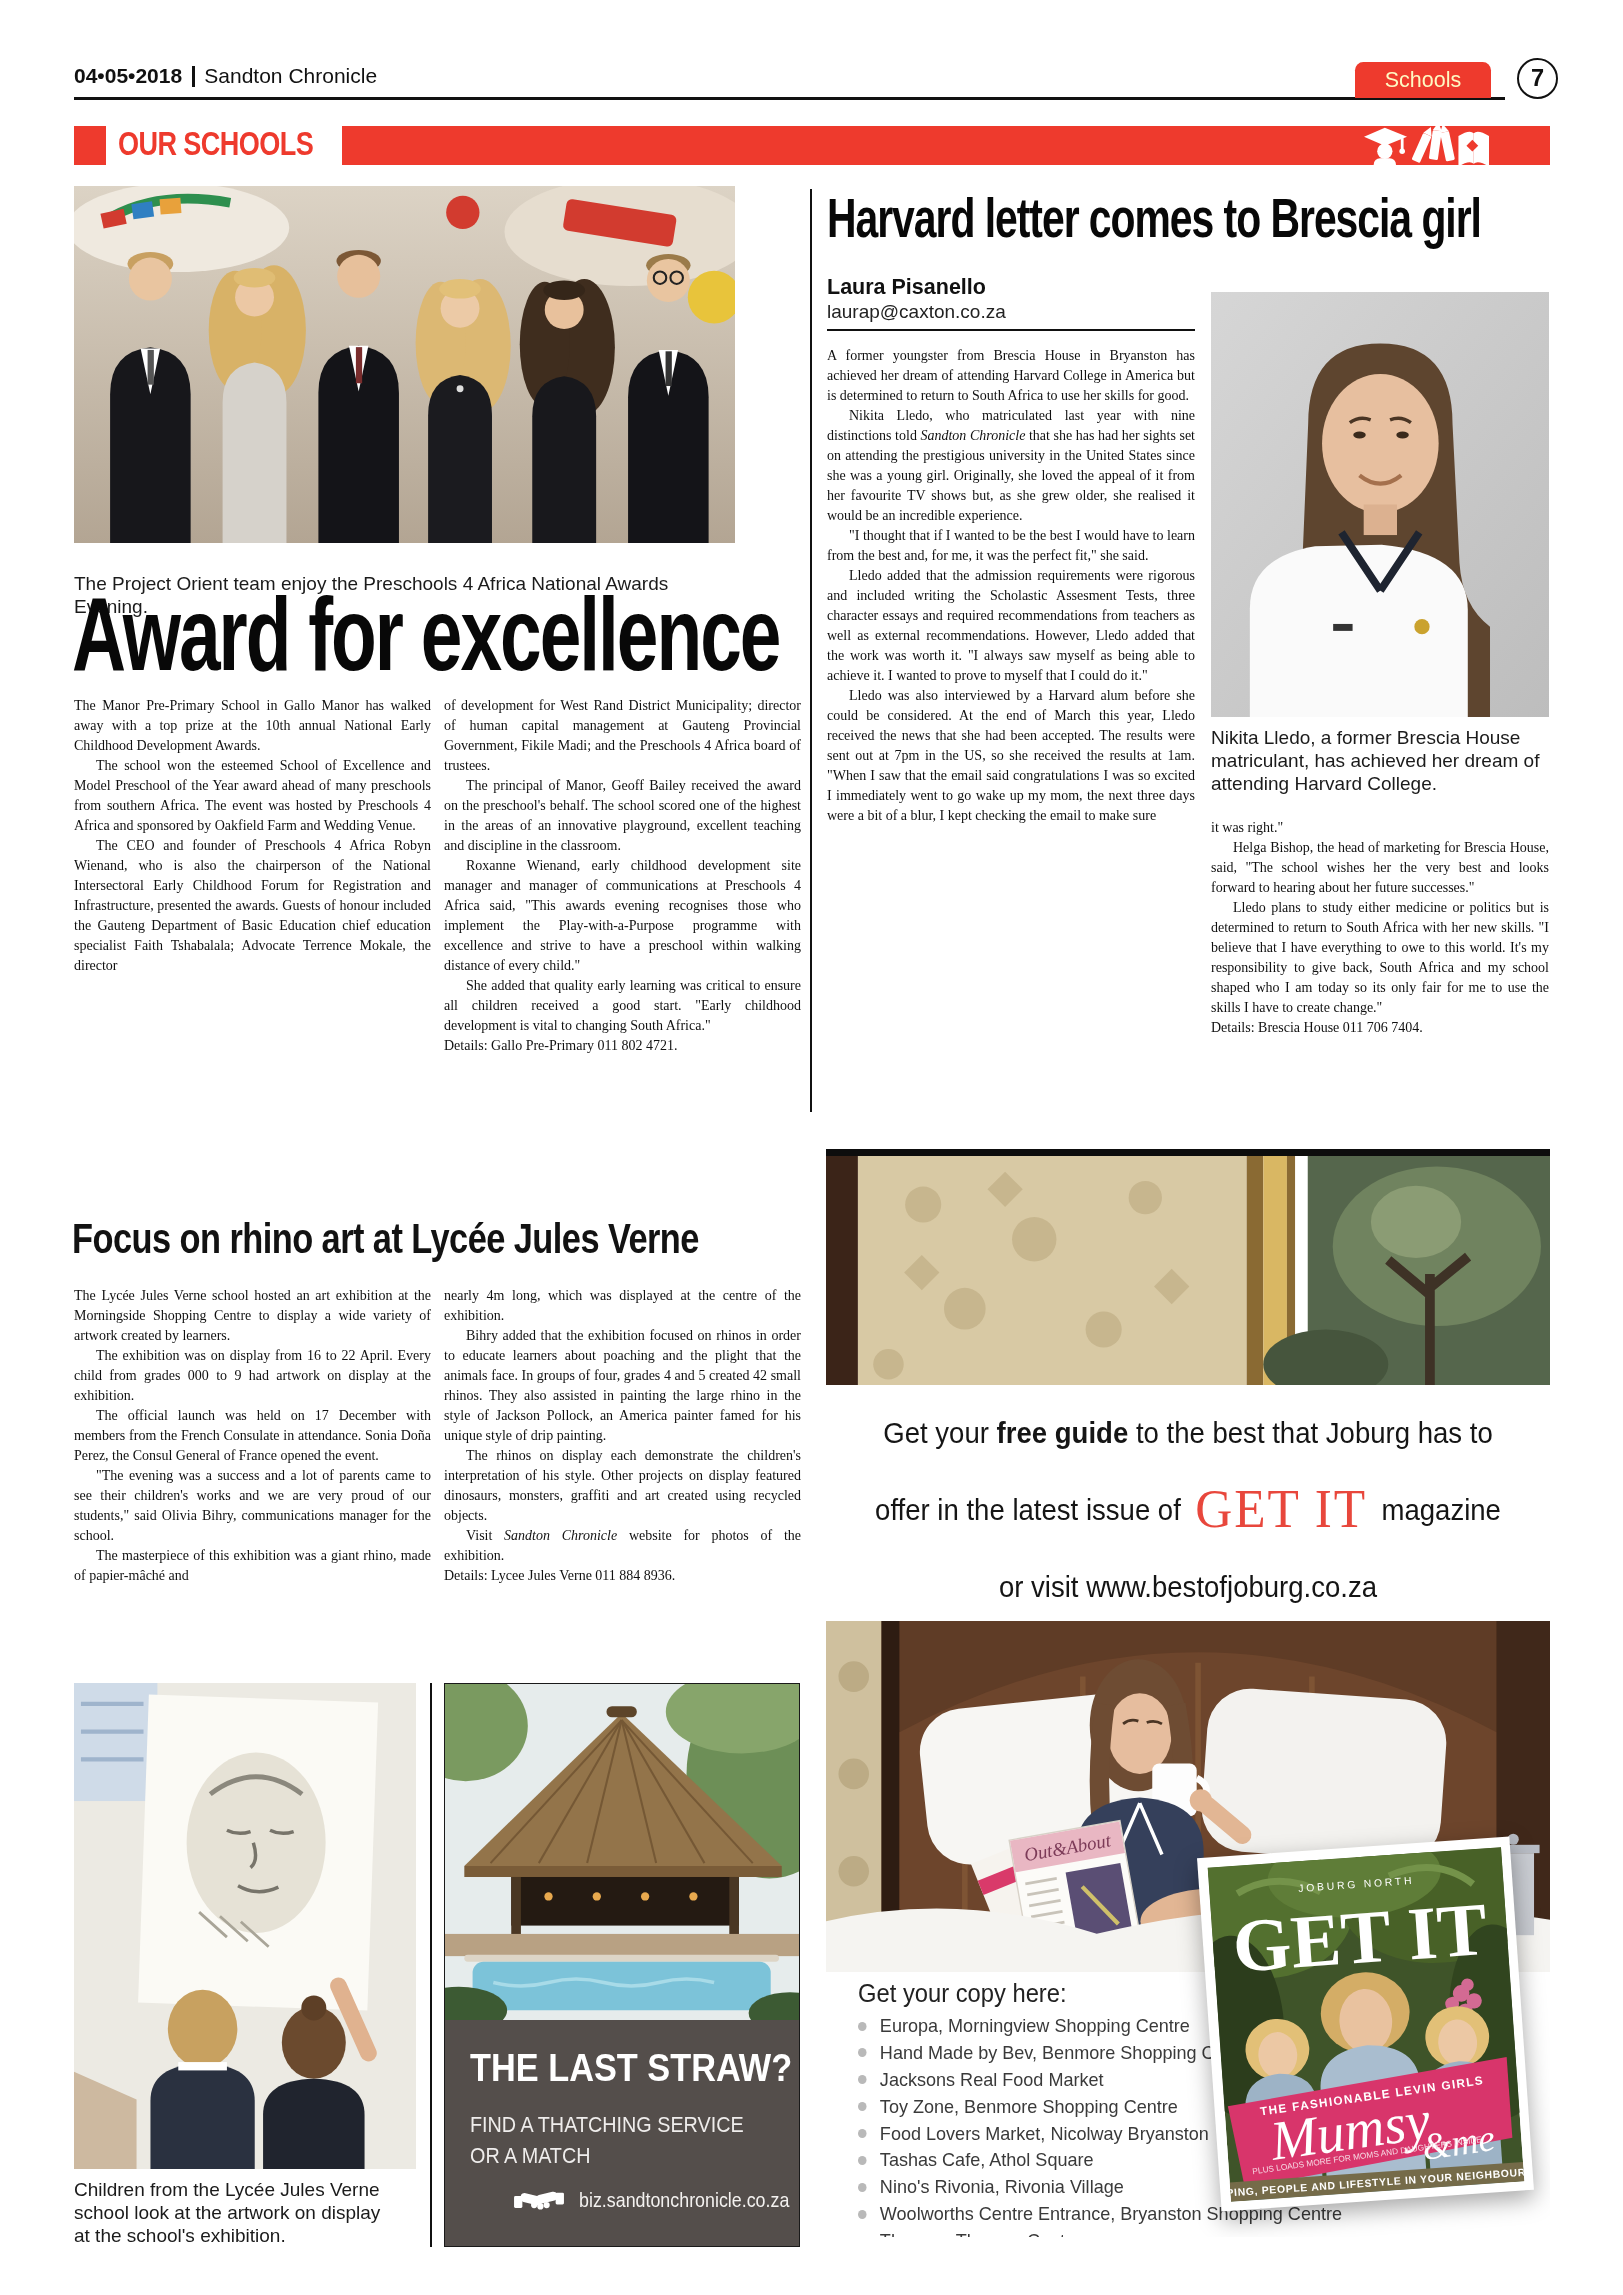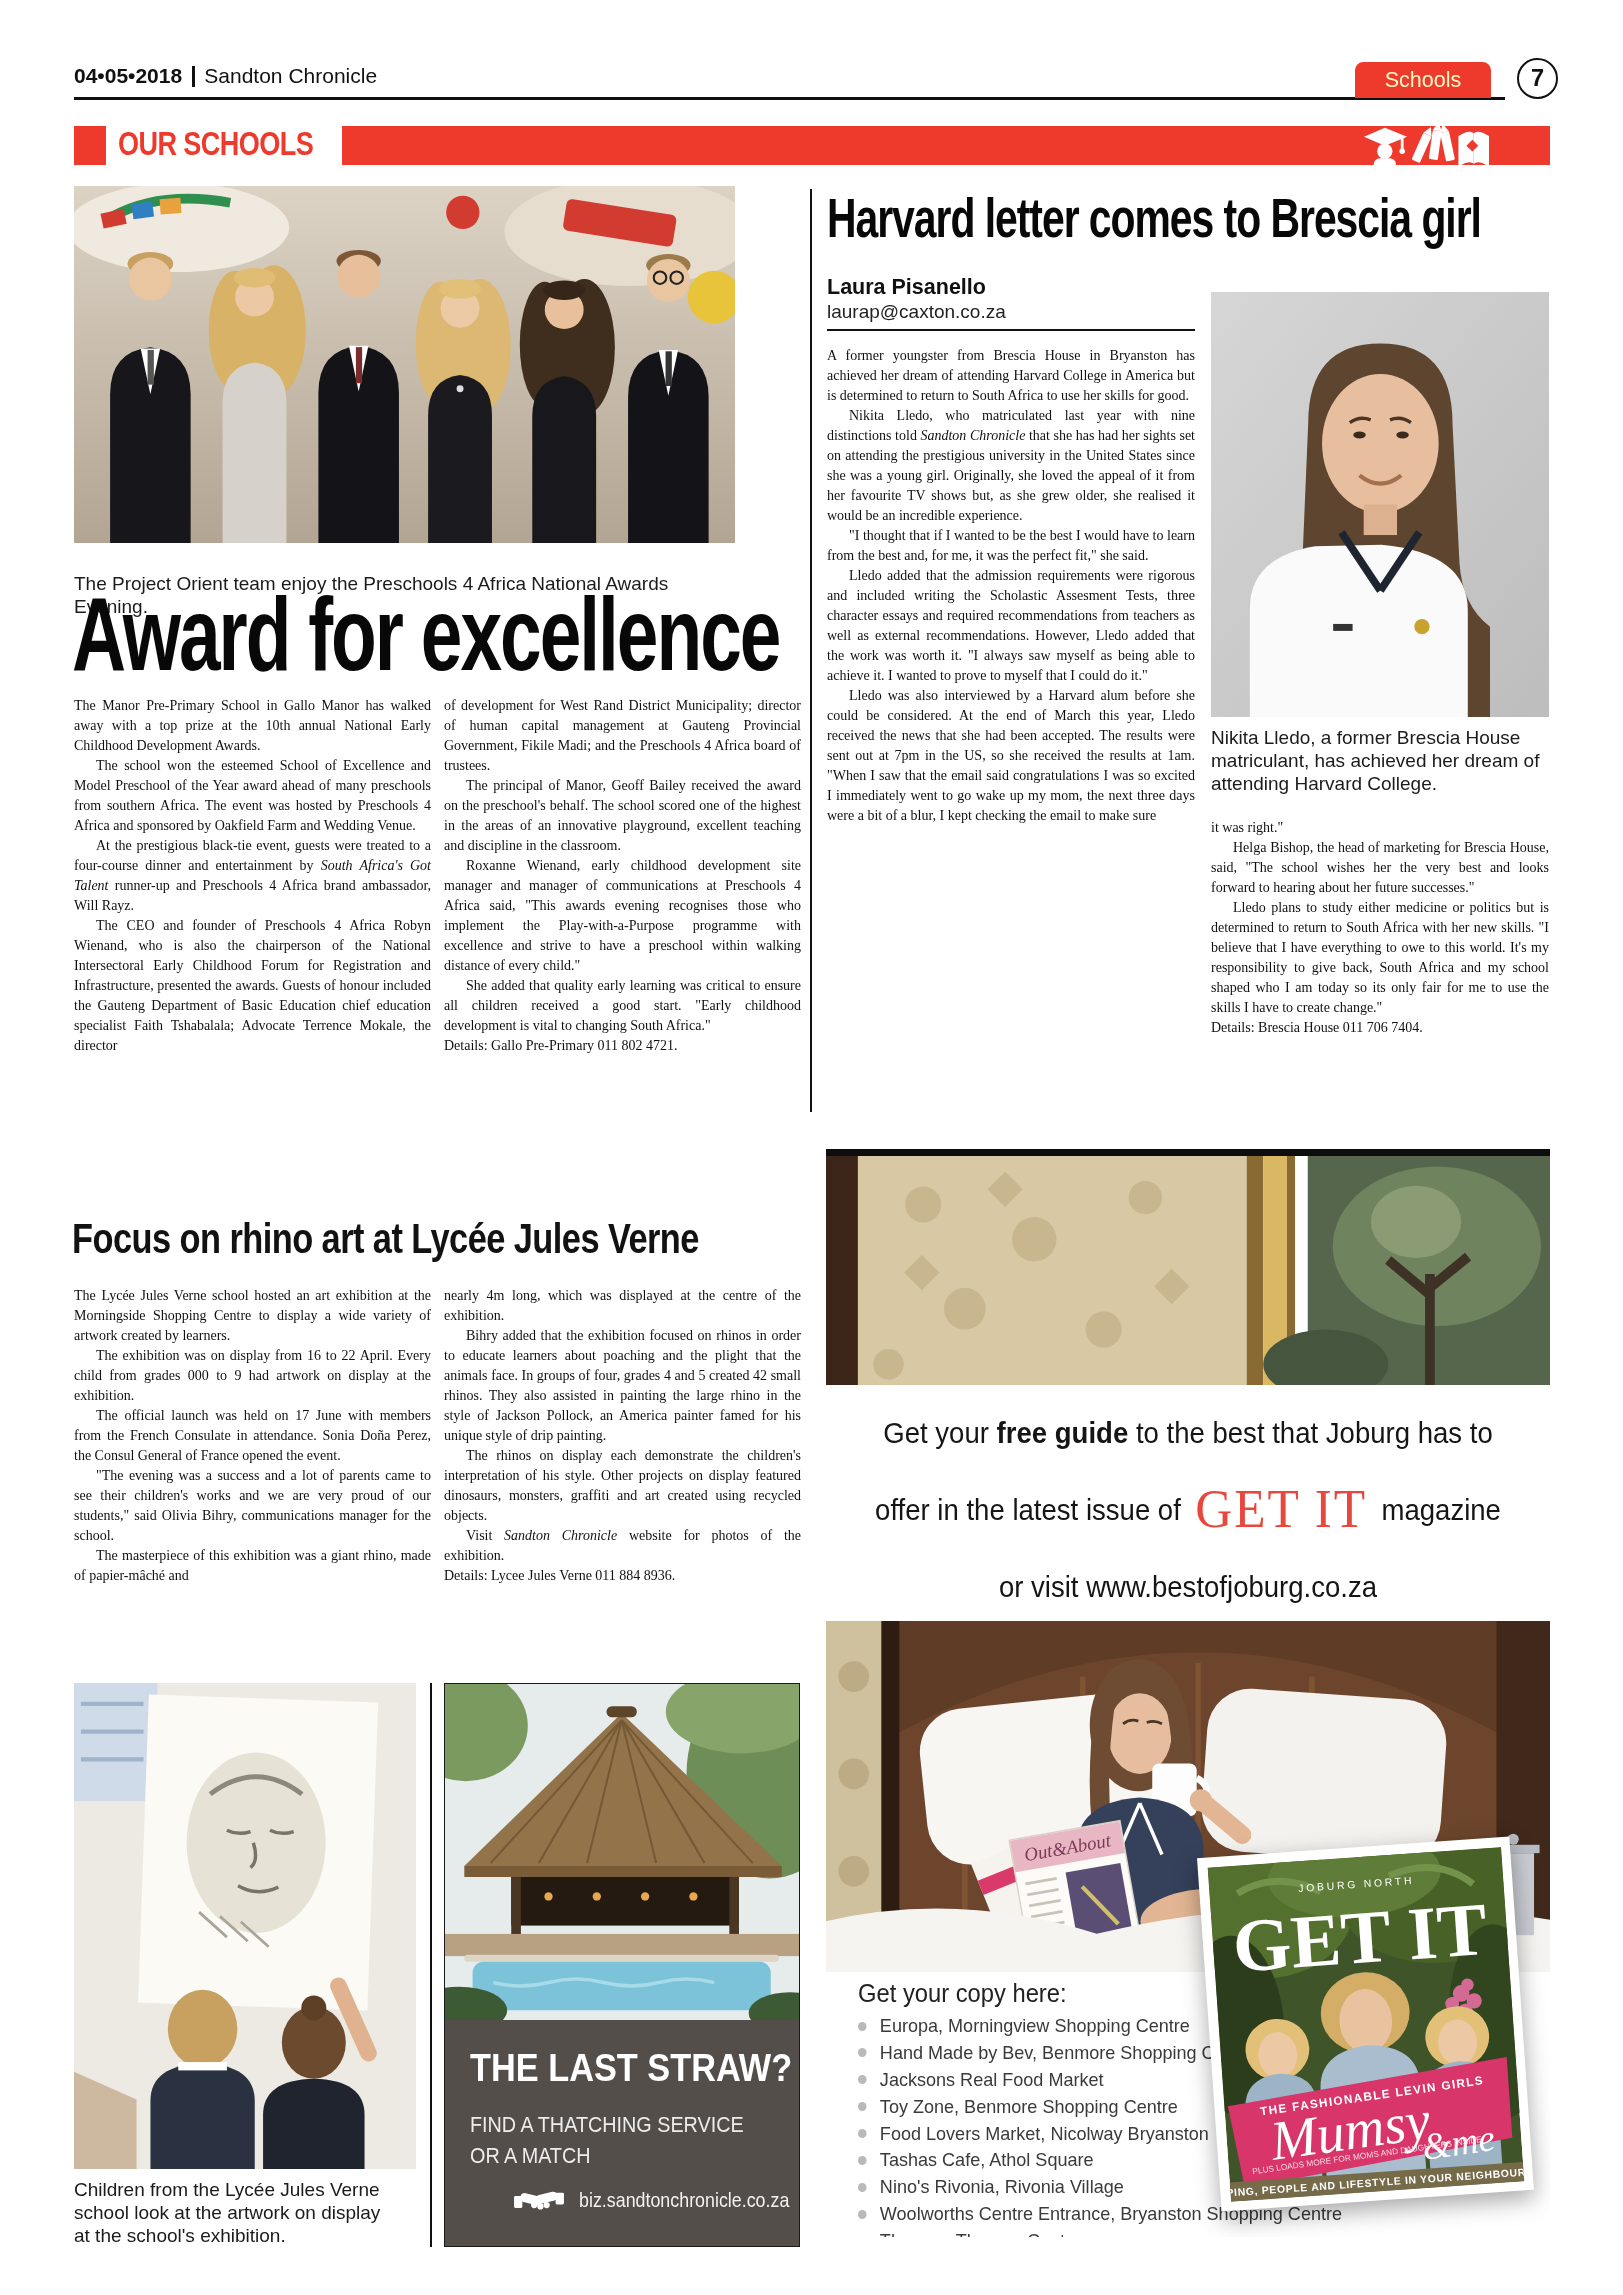--- a/index.html
+++ b/index.html
@@ -158,21 +158,20 @@
         <polygon points="842,236 870,236 856,302" fill="#fff"></polygon>
         <rect x="852" y="238" width="9" height="50" fill="#333"></rect>
     </g>
   </svg>
   <div class="abs cap" style="left:74px;top:572px;width:661px;">The Project Orient team enjoy the Preschools 4 Africa National Awards Evening.</div>
 
   <div class="abs h-award">Award for excellence</div>
   <div class="abs art" style="left:74px;top:696px;width:357px;">
     <p>The Manor Pre-Primary School in Gallo Manor has walked away with a top prize at the 10th annual National Early Childhood Development Awards.</p>
     <p class="ind">The school won the esteemed School of Excellence and Model Preschool of the Year award ahead of many preschools from southern Africa. The event was hosted by Preschools 4 Africa and sponsored by Oakfield Farm and Wedding Venue.</p>
-    <p class="ind"><span>At the prestigious black-tie event, guests were treated to a four-course dinner and entertainment by </span><i>South Africa's Got Talent</i><span> runner-up and Preschools 4 Africa brand ambassador, Will Rayz.</span></p>
     <p class="ind">The CEO and founder of Preschools 4 Africa Robyn Wienand, who is also the chairperson of the National Intersectoral Early Childhood Forum for Registration and Infrastructure, presented the awards. Guests of honour included the Gauteng Department of Basic Education chief education specialist Faith Tshabalala; Advocate Terrence Mokale, the director</p>
   </div>
   <div class="abs art" style="left:444px;top:696px;width:357px;">
     <p>of development for West Rand District Municipality; director of human capital management at Gauteng Provincial Government, Fikile Madi; and the Preschools 4 Africa board of trustees.</p>
     <p class="ind">The principal of Manor, Geoff Bailey received the award on the preschool's behalf. The school scored one of the highest in the areas of an innovative playground, excellent teaching and discipline in the classroom.</p>
     <p class="ind">Roxanne Wienand, early childhood development site manager and manager of communications at Preschools 4 Africa said, "This awards evening recognises those who implement the Play-with-a-Purpose programme with excellence and strive to have a preschool within walking distance of every child."</p>
     <p class="ind">She added that quality early learning was critical to ensure all children received a good start. "Early childhood development is vital to changing South Africa."</p>
     <p>Details: Gallo Pre-Primary 011 802 4721.</p>
   </div>
 
@@ -217,21 +216,21 @@
     <p>it was right."</p>
     <p class="ind">Helga Bishop, the head of marketing for Brescia House, said, "The school wishes her the very best and looks forward to hearing about her future successes."</p>
     <p class="ind">Lledo plans to study either medicine or politics but is determined to return to South Africa with her new skills. "I believe that I have everything to owe to this world. It's my responsibility to give back, South Africa and my school shaped who I am today so its only fair for me to use the skills I have to create change."</p>
     <p>Details: Brescia House 011 706 7404.</p>
   </div>
 
   <div class="abs h-rhino">Focus on rhino art at Lycée Jules Verne</div>
   <div class="abs art" style="left:74px;top:1286px;width:357px;">
     <p>The Lycée Jules Verne school hosted an art exhibition at the Morningside Shopping Centre to display a wide variety of artwork created by learners.</p>
     <p class="ind">The exhibition was on display from 16 to 22 April. Every child from grades 000 to 9 had artwork on display at the exhibition.</p>
-    <p class="ind">The official launch was held on 17 June with members from the French Consulate in attendance. Sonia Doña Perez, the Consul General of France opened the event.</p>
+    <p class="ind">The official launch was held on 17 December with members from the French Consulate in attendance. Sonia Doña Perez, the Consul General of France opened the event.</p>
     <p class="ind">"The evening was a success and a lot of parents came to see their children's works and we are very proud of our students," said Olivia Bihry, communications manager for the school.</p>
     <p class="ind">The masterpiece of this exhibition was a giant rhino, made of papier-mâché and</p>
   </div>
   <div class="abs art" style="left:444px;top:1286px;width:357px;">
     <p>nearly 4m long, which was displayed at the centre of the exhibition.</p>
     <p class="ind">Bihry added that the exhibition focused on rhinos in order to educate learners about poaching and the plight that the animals face. In groups of four, grades 4 and 5 created 42 small rhinos. They also assisted in painting the large rhino in the style of Jackson Pollock, an America painter famed for his unique style of drip painting.</p>
     <p class="ind">The rhinos on display each demonstrate the children's interpretation of his style. Other projects on display featured dinosaurs, monsters, graffiti and art created using recycled objects.</p>
     <p class="ind"><span>Visit </span><i>Sandton Chronicle</i><span> website for photos of the exhibition.</span></p>
     <p>Details: Lycee Jules Verne 011 884 8936.</p>
   </div>

